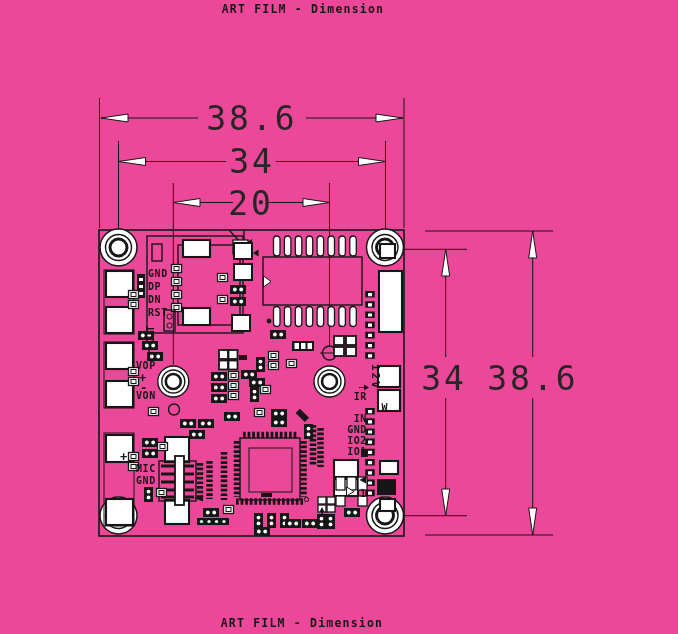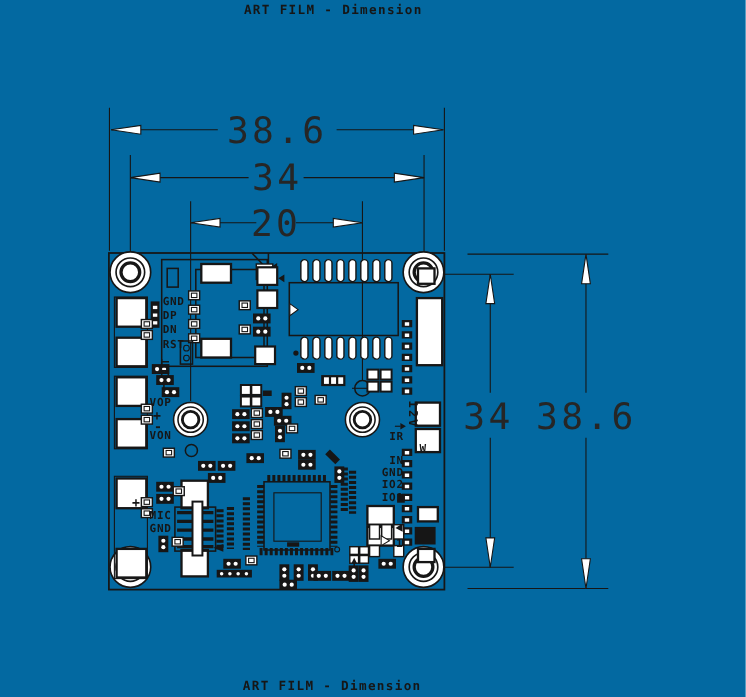--- a/index.html
+++ b/index.html
@@ -1,16 +1,16 @@
 <!DOCTYPE html>
 <html><head>
 <meta charset="utf-8">
 <style>
   html,body{margin:0;padding:0;background:#fff;}
-  .page{position:relative;width:678px;height:634px;background:#0369a1;overflow:hidden;}
+  .page{position:relative;width:678px;height:634px;background:#ec4899;overflow:hidden;}
   svg{display:block;}
   svg text{font-family:"DejaVu Sans Mono","Liberation Mono",monospace;fill:#161616;}
   .ttl{font-size:11.5px;font-weight:bold;letter-spacing:1.2px;}
   .dn{font-size:33px;letter-spacing:3px;fill:#262626;}
   .lbl{font-size:10px;font-weight:bold;letter-spacing:0.6px;}
   .lblp{font-size:12px;font-weight:bold;}
   .lbl12{font-size:11px;font-weight:bold;letter-spacing:2px;}
   .ln{stroke:#161616;stroke-width:1;fill:none;}
   .ln14{stroke:#161616;stroke-width:1.4;fill:none;}
   .ln16{stroke:#161616;stroke-width:1.6;fill:none;}

